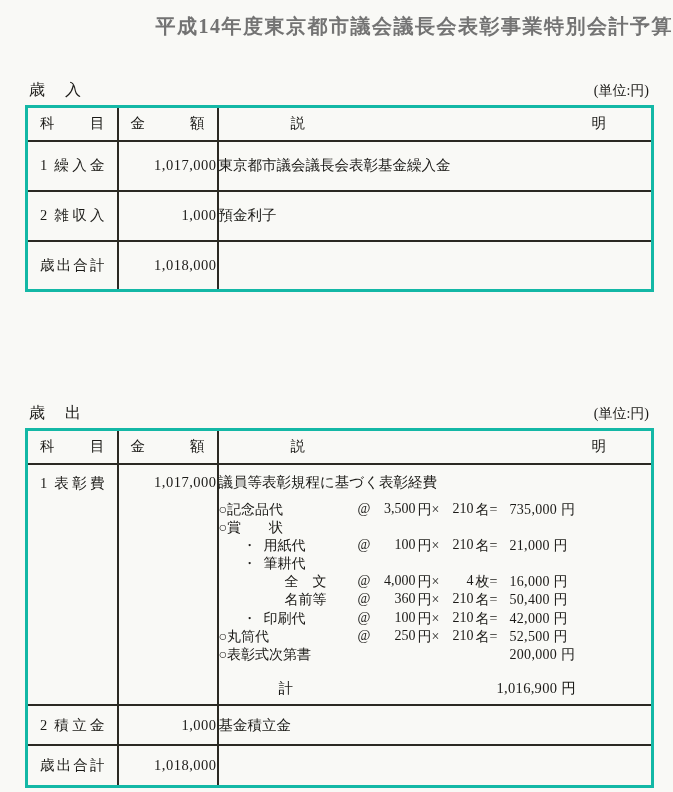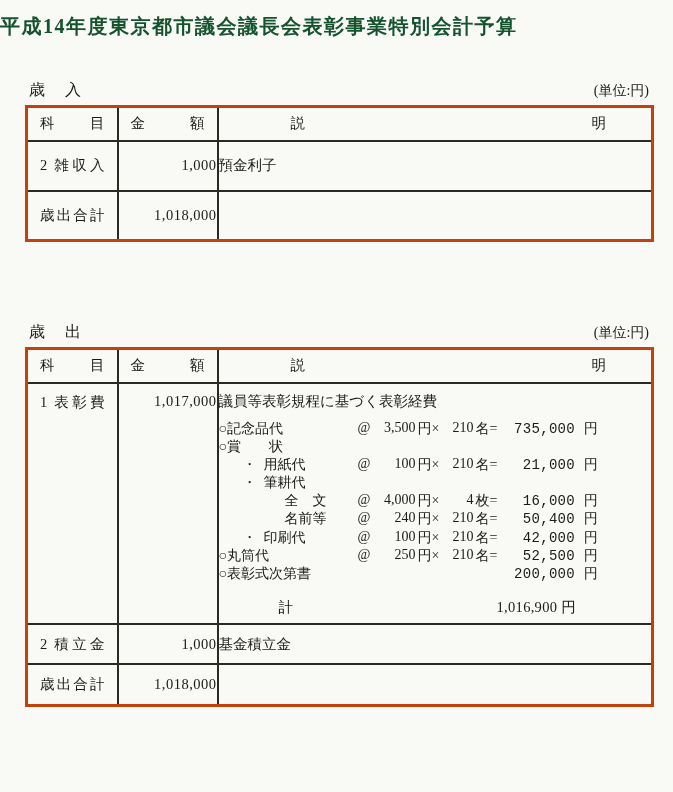--- a/index.html
+++ b/index.html
@@ -6,44 +6,44 @@
   html,body { margin:0; padding:0; }
   body {
     width:673px; height:792px;
     background:#f9f9f6;
     font-family:"Liberation Serif","DejaVu Serif",serif;
     color:#1b1a17;
   }
   .page { width:673px; height:792px; overflow:hidden; position:relative; }
 
   .title {
-    text-align:left;
+    text-align:right;
     font-size:20px;
     font-weight:bold;
     padding-top:13px;
     letter-spacing:1.5px;
-    color:#14532d;
+    color:#737373;
   }
 
   .section { margin-left:25px; margin-right:22px; }
   .sec1 { margin-top:40px; }
-  .sec2 { margin-top:80px; }
+  .sec2 { margin-top:111px; }
 
   .caption-row {
     display:flex; justify-content:space-between; align-items:center;
     margin:0 2px 4px 4px;
   }
   .section-label { font-size:16px; letter-spacing:2px; }
   .unit-label { font-size:14px; }
 
   table.budget {
     border-collapse:collapse;
     width:626px;
     table-layout:fixed;
-    border:3px solid #c2410c;
+    border:3px solid #14b8a6;
   }
   table.budget col.c1 { width:91px; }
   table.budget col.c2 { width:100px; }
   table.budget col.c3 { width:435px; }
   table.budget th, table.budget td {
     border:2px solid #2b2923;
     padding:0;
     font-weight:normal;
     font-size:14.5px;
   }
@@ -74,21 +74,21 @@
   .lv0 { padding-left:0; }
   .lv1 { padding-left:24px; }
   .lv2 { padding-left:66px; }
   .d-bullet { width:21px; }
   .d-formula { display:flex; width:152px; flex-shrink:0; }
   .f-at   { width:15px; }
   .f-price{ width:45px; text-align:right; padding-right:2px; }
   .f-unit { width:32px; }
   .f-qty  { width:24px; text-align:right; }
   .f-suf  { width:34px; padding-left:2px; }
-  .d-amount { flex:1; text-align:right; padding-right:53px; letter-spacing:0.3px;font-family:Liberation Mono, monospace; }
+  .d-amount { flex:1; padding-right:53px; letter-spacing:0.3px; }
 
   .d-subtotal { display:flex; margin-top:15px; height:20px; font-size:14.5px; }
   .sub-label { margin-left:60px; }
   .sub-amount { flex:1; text-align:right; padding-right:75px; letter-spacing:0.3px; }
 
   tr.row-mid td { height:40px; }
   tr.row-total td { height:41px; }
 </style>
 </head>
 <body>
@@ -117,20 +117,27 @@
               <div class="jspread pad-sm">金額</div>
             </th>
           <th>
               <div class="jspread desc-pad">説明</div>
             </th>
         </tr>
       </thead>
       <tbody>
         <tr class="datarow">
           <td class="item-cell">
+              <div class="jspread pad-sm">1 繰入金</div>
+            </td>
+          <td class="amt">1,017,000</td>
+          <td class="desc">東京都市議会議長会表彰基金繰入金</td>
+        </tr>
+        <tr class="datarow">
+          <td class="item-cell">
               <div class="jspread pad-sm">2 雑収入</div>
             </td>
           <td class="amt">1,000</td>
           <td class="desc">預金利子</td>
         </tr>
         <tr class="datarow">
           <td class="item-cell">
               <div class="jspread pad-sm">歳出合計</div>
             </td>
           <td class="amt">1,018,000</td>
@@ -233,21 +240,21 @@
                 </span>
                 <span class="d-amount">16,000 円</span>
               </div>
 
               <div class="d-line">
                 <span class="d-left lv2">
                     <span class="d-label">名前等</span>
                   </span>
                 <span class="d-formula">
                   <span class="f-at">@</span>
-                  <span class="f-price">240</span>
+                  <span class="f-price">360</span>
                   <span class="f-unit">円×</span>
                   <span class="f-qty">210</span>
                   <span class="f-suf">名=</span>
                 </span>
                 <span class="d-amount">50,400 円</span>
               </div>
 
               <div class="d-line">
                 <span class="d-left lv1">
                   <span class="d-bullet">・</span>

